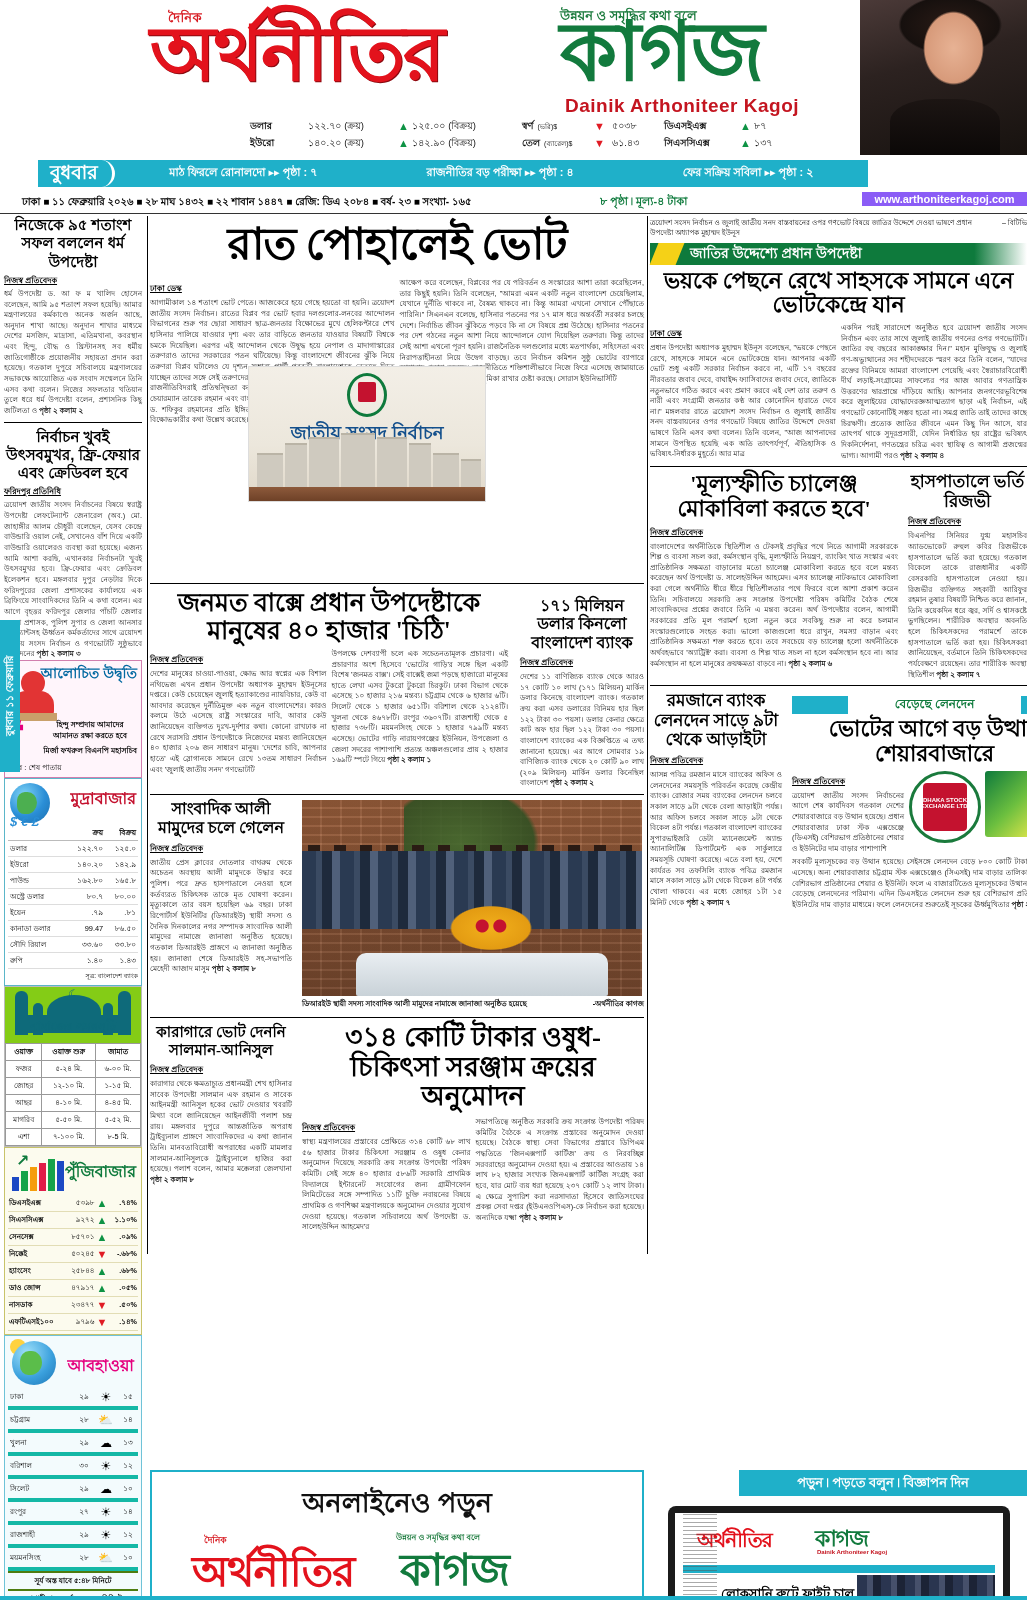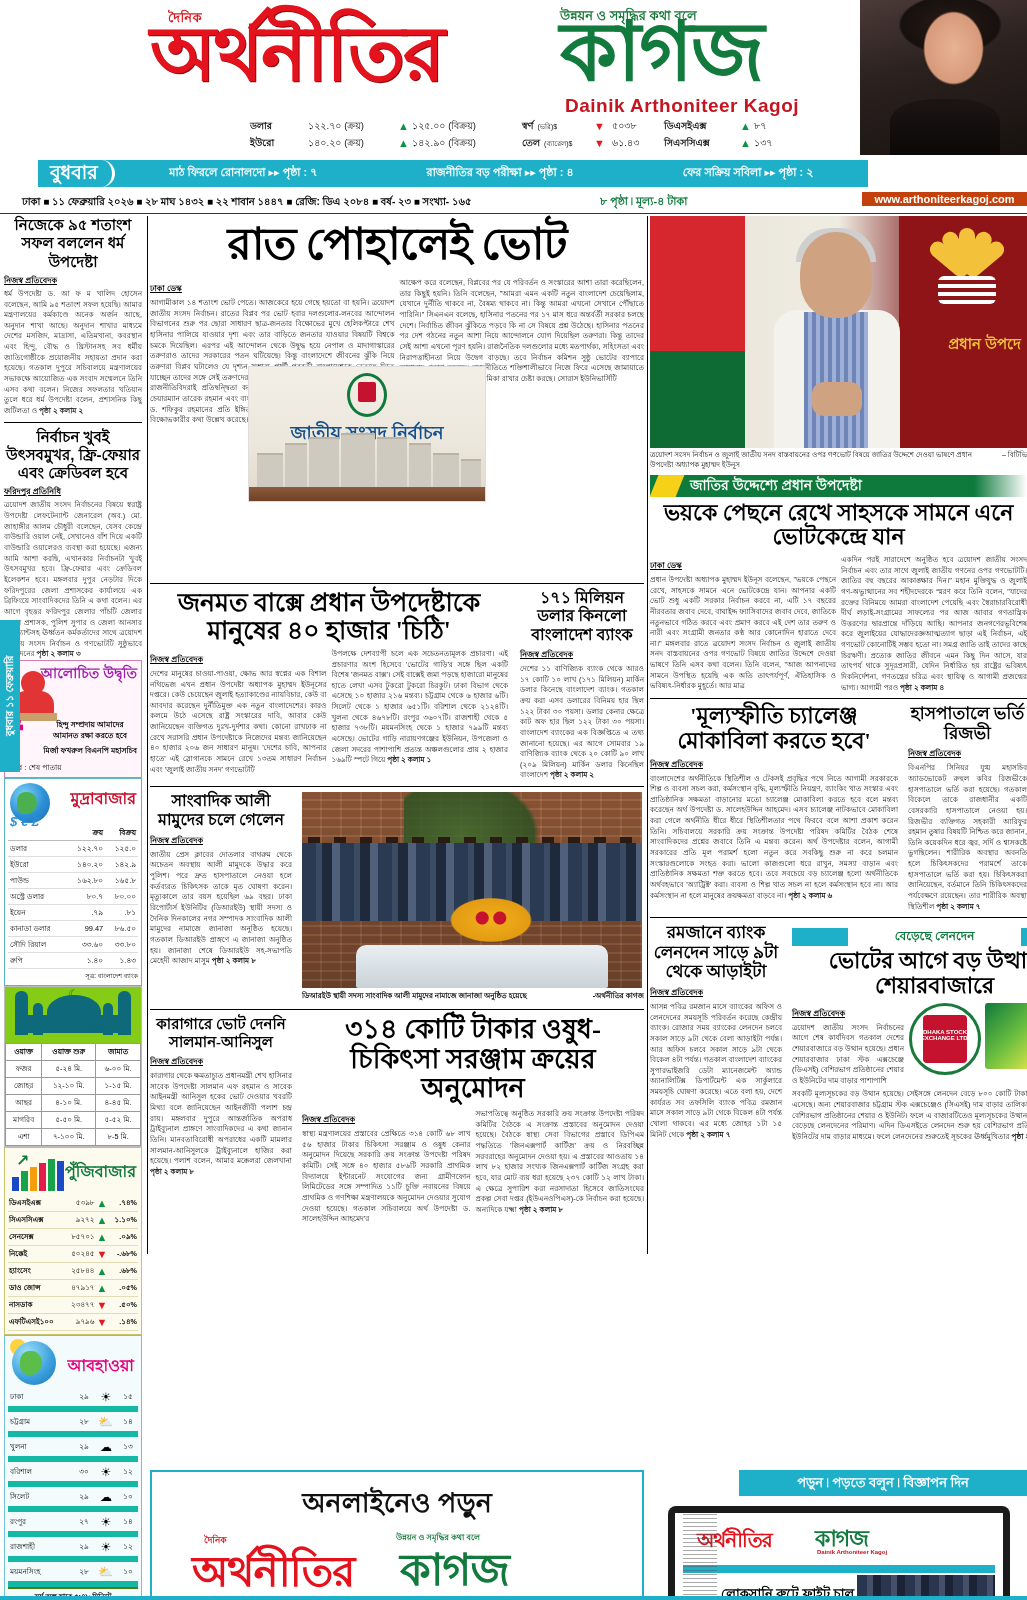--- a/index.html
+++ b/index.html
@@ -71,21 +71,21 @@
 
   
   .dateline {
     position:absolute; left:0; top:192px; width:1027px; height:22px;
     display:flex; align-items:center; border-bottom:1px solid #333;
   }
   .dateline .dl-left { font-size:10px; font-weight:bold; padding-left:22px; white-space:nowrap; }
   .dateline .dl-mid  { position:absolute; left:600px; font-size:11px; font-weight:bold; color:#0e7a3c; }
   .dateline .dl-url  {
     position:absolute; right:0; top:0; width:165px; height:14px;
-    background:#c2410c; color:#fff; font-size:11px; font-weight:bold;
+    background:#8b5cf6; color:#fff; font-size:11px; font-weight:bold;
     display:flex; align-items:center; justify-content:center;
   }
 
   
   .body-grid { position:absolute; left:0; top:216px; width:1027px; height:1384px; }
 
   
   .sidebar { position:absolute; left:0; top:0; width:146px; height:1384px; padding:0 4px; }
   .sb-head {
     text-align:center; font-weight:bold; line-height:1.22;
@@ -95,21 +95,21 @@
   .sb-body { font-size:7.3px; line-height:1.46; text-align:justify; color:#1a1a1a; }
   hr.rule { border:0; border-top:1px solid #000; margin:5px 0; }
 
   .vtab {
     position:absolute; left:0; top:404px; width:20px; height:152px;
     background:#1fb0c9; color:#fff; font-size:10px; font-weight:bold;
     writing-mode:vertical-rl; transform:rotate(180deg);
     display:flex; align-items:center; justify-content:center;
   }
   .wdg-quote { border:1px solid #d17fae; background:#fff5fb; padding:4px; position:relative; height:118px; }
-  .wdg-quote .qttl { text-align:right; font-size:14px; font-weight:bold; color:#a21caf; line-height:1.15; }
+  .wdg-quote .qttl { text-align:right; font-size:14px; font-weight:bold; color:#0369a1; line-height:1.15; }
   .qfig { position:absolute; left:4px; top:10px; width:48px; height:52px; }
   .qfig .head { position:absolute; left:12px; top:0; width:24px; height:24px; border-radius:50%; background:#e23434; }
   .qfig .body { position:absolute; left:3px; top:20px; width:42px; height:24px; background:#e23434; border-radius:14px 14px 4px 4px; }
   .qfig .desk { position:absolute; left:0; top:42px; width:48px; height:8px; background:#c9a06a; }
   .qmark { position:absolute; left:2px; top:62px; font-size:30px; color:#e5007e; font-weight:bold; line-height:.6;}
   .qtext { position:absolute; left:38px; top:58px; right:4px; font-size:7.6px; line-height:1.45; font-weight:bold; text-align:center;}
   .qattr { position:absolute; right:4px; bottom:20px; font-size:7.6px; font-weight:bold; text-align:right; }
   .qsrc  { position:absolute; left:4px; bottom:3px; font-size:7.5px; }
 
   
@@ -160,21 +160,21 @@
 
   
   .wdg-wx { border:1px solid #6fc3d8; background:#f3fbfd; padding:3px; }
   .wx-hdr { position:relative; height:48px; }
   .wx-ttl { position:absolute; right:4px; top:14px; font-size:16px; font-weight:bold; color:#e5007e; }
   .wx-globe { position:absolute; left:4px; top:2px; width:44px; height:44px; border-radius:50%;
               background: radial-gradient(circle at 34% 28%, #9fe0fa 0%, #3aa0dd 58%, #1d74b3 100%); }
   .wx-globe:after{content:"";position:absolute;left:8px;top:10px;width:22px;height:24px;background:#5bbd4a;border-radius:46% 54% 58% 42%;}
   .wx-sun { position:absolute; left:2px; top:0; width:16px; height:16px; border-radius:50%; background:#ffd23f; }
   table.wtbl { width:100%; border-collapse:collapse; font-size:7.3px; }
-  table.wtbl td { padding:2.5px 2px; border-bottom:6px solid #14b8a6;margin-left:40px; }
+  table.wtbl td { padding:2.5px 2px; border-bottom:4px solid #14b8a6;margin-left:40px; }
   table.wtbl td.nm { text-align:left; }
   table.wtbl td.hi, table.wtbl td.lo { text-align:center; width:20px; }
   table.wtbl td.ic { text-align:center; width:24px; font-size:12px; }
   .wx-foot { font-size:7.2px; text-align:center; padding:2px 0; border-top:2px solid #4d7c0f; font-weight:bold;}
 
   
   .center { position:absolute; left:150px; top:0; width:494px; }
   .hl-main {
     font-size:44px; font-weight:bold; text-align:center; line-height:1.05;
     font-family:"Liberation Serif","DejaVu Serif",serif; letter-spacing:-1px;
@@ -738,21 +738,21 @@
             <div class="col">
               <div class="byline">নিজস্ব প্রতিবেদক</div>
               <div class="colbody">দেশের মানুষের চাওয়া-পাওয়া, ক্ষোভ আর স্বপ্নের এক বিশাল নথিভেজ এখন প্রধান উপদেষ্টা অধ্যাপক মুহাম্মদ ইউনূসের দপ্তরে। কেউ চেয়েছেন জুলাই হত্যাকাণ্ডের ন্যায়বিচার, কেউ বা আবদার করেছেন দুর্নীতিমুক্ত এক নতুন বাংলাদেশের। কারও কলমে উঠে এসেছে রাষ্ট্র সংস্কারের দাবি, আবার কেউ জানিয়েছেন ব্যক্তিগত দুঃখ-দুর্দশার কথা। কোনো রাখঢাক না রেখে সরাসরি প্রধান উপদেষ্টাকে নিজেদের মন্তব্য জানিয়েছেন ৪০ হাজার ২০৬ জন সাধারণ মানুষ। 'দেশের চাবি, আপনার হাতে' এই স্লোগানকে সামনে রেখে ১৩তম সাধারণ নির্বাচন এবং 'জুলাই জাতীয় সনদ' গণভোটটি</div>
             </div>
             <div class="col">
               <div class="colbody"><span>উপলক্ষে দেশব্যাপী চলে এক সচেতনতামূলক প্রচারণা। এই প্রচারণার অংশ হিসেবে 'ভোটের গাড়ি'র সঙ্গে ছিল একটি বিশেষ 'জনমত বাক্স'। সেই বাক্সেই জমা পড়ছে হাজারো মানুষের হাতে লেখা এসব টুকরো টুকরো চিরকুট। ঢাকা বিভাগ থেকে এসেছে ১০ হাজার ২১৬ মন্তব্য। চট্টগ্রাম থেকে ৬ হাজার ৬টি। সিলেট থেকে ১ হাজার ৬৫১টি। বরিশাল থেকে ২১২৪টি। খুলনা থেকে ৪৬৭৮টি। রংপুর ৩৬০৭টি। রাজশাহী থেকে ৫ হাজার ৭৩৮টি। ময়মনসিংহ থেকে ১ হাজার ৭৯৯টি মন্তব্য এসেছে। ভোটের গাড়ি নারায়ণগঞ্জের ইউনিয়ন, উপজেলা ও জেলা সদরের পাশাপাশি প্রত্যন্ত অঞ্চলগুলোর প্রায় ২ হাজার ১৬৯টি স্পটে গিয়ে</span> <b>পৃষ্ঠা ২ কলাম ১</b></div>
             </div>
           </div>
         </div>
         <div style="flex:1">
-          <div class="hl-sm" style="font-size:16px;font-weight:bold;text-align:center;line-height:1.15;font-family:'Liberation Serif',serif;">১৭১ মিলিয়ন ডলার কিনলো বাংলাদেশ ব্যাংক</div>
+          <div class="hl-sm" style="font-size:16px;font-weight:bold;text-align:center;line-height:1.15;font-family:'Liberation Serif',serif;margin-top:8px;">১৭১ মিলিয়ন ডলার কিনলো বাংলাদেশ ব্যাংক</div>
           <div class="byline">নিজস্ব প্রতিবেদক</div>
           <div class="colbody"><span>দেশের ১১ বাণিজ্যিক ব্যাংক থেকে আরও ১৭ কোটি ১০ লাখ (১৭১ মিলিয়ন) মার্কিন ডলার কিনেছে বাংলাদেশ ব্যাংক। গতকাল ক্রয় করা এসব ডলারের বিনিময় হার ছিল ১২২ টাকা ৩০ পয়সা। ডলার কেনার ক্ষেত্রে কাট অফ হার ছিল ১২২ টাকা ৩০ পয়সা। বাংলাদেশ ব্যাংকের এক বিজ্ঞপ্তিতে এ তথ্য জানানো হয়েছে। এর আগে সোমবার ১৯ বাণিজ্যিক ব্যাংক থেকে ২০ কোটি ৯০ লাখ (২০৯ মিলিয়ন) মার্কিন ডলার কিনেছিল বাংলাদেশ</span> <b>পৃষ্ঠা ২ কলাম ২</b></div>
         </div>
       </div>
 
       <hr class="rule">
 
       <div class="cols2" style="gap:10px">
         <div style="flex:0 0 142px">
           <div class="hl-sm" style="font-size:16px;font-weight:bold;text-align:center;line-height:1.18;font-family:'Liberation Serif',serif;">সাংবাদিক আলী মামুদের চলে গেলেন</div>
@@ -792,40 +792,20 @@
             </div>
             <div class="col">
               <div class="colbody"><span>সভাপতিত্বে অনুষ্ঠিত সরকারি ক্রয় সংক্রান্ত উপদেষ্টা পরিষদ কমিটির বৈঠকে এ সংক্রান্ত প্রস্তাবের অনুমোদন দেওয়া হয়েছে। বৈঠকে স্বাস্থ্য সেবা বিভাগের প্রস্তাবে ডিপিএম পদ্ধতিতে 'জিনএক্সপার্ট কার্টিজ' ক্রয় ও নিরবচ্ছিন্ন সরবরাহের অনুমোদন দেওয়া হয়। এ প্রস্তাবের আওতায় ১৪ লাখ ৮২ হাজার সংখ্যক জিনএক্সপার্ট কার্টিজ সংগ্রহ করা হবে, যার মোট ব্যয় ধরা হয়েছে ২৩৭ কোটি ১২ লাখ টাকা। এ ক্ষেত্রে সুপারিশ করা নরসাদাতা হিসেবে জাতিসংঘের প্রকল্প সেবা দপ্তর (ইউএনওপিএস)-কে নির্বাচন করা হয়েছে। অন্যদিকে যক্ষ্মা</span> <b>পৃষ্ঠা ২ কলাম ৮</b></div>
             </div>
           </div>
         </div>
       </div>
     </div>
 
     <div class="right">
-      <div class="photo-yunus">
-        <div class="flag-l"></div>
-        <div class="flag-r"></div>
-        <div class="emblem">
-          <div class="petal" style="transform:translateX(-50%) rotate(0deg)"></div>
-          <div class="petal" style="transform:translateX(-50%) rotate(-26deg)"></div>
-          <div class="petal" style="transform:translateX(-50%) rotate(26deg)"></div>
-          <div class="petal" style="transform:translateX(-50%) rotate(-50deg)"></div>
-          <div class="petal" style="transform:translateX(-50%) rotate(50deg)"></div>
-          <div class="waves"></div>
-        </div>
-        <div class="emb-txt">প্রধান উপদে</div>
-        <div class="person">
-          <div class="vest"></div>
-            <div class="shirt"></div>
-          <div class="hair"></div>
-            <div class="head"></div>
-          <div class="hands"></div>
-        </div>
-      </div>
       <div class="ycap">
         <span>ত্রয়োদশ সংসদ নির্বাচন ও জুলাই জাতীয় সনদ বাস্তবায়নের ওপর গণভোট বিষয়ে জাতির উদ্দেশে দেওয়া ভাষণে প্রধান উপদেষ্টা অধ্যাপক মুহাম্মদ ইউনূস</span>
         <span style="white-space:nowrap">– বিটিভি</span>
       </div>
 
       <div class="greenband">
         <div class="slash"></div>
         <div class="gtxt">জাতির উদ্দেশ্যে প্রধান উপদেষ্টা</div>
       </div>
 

